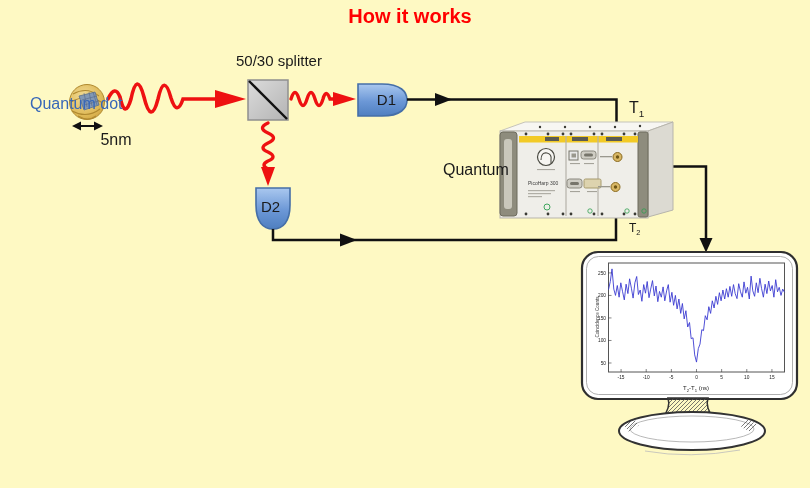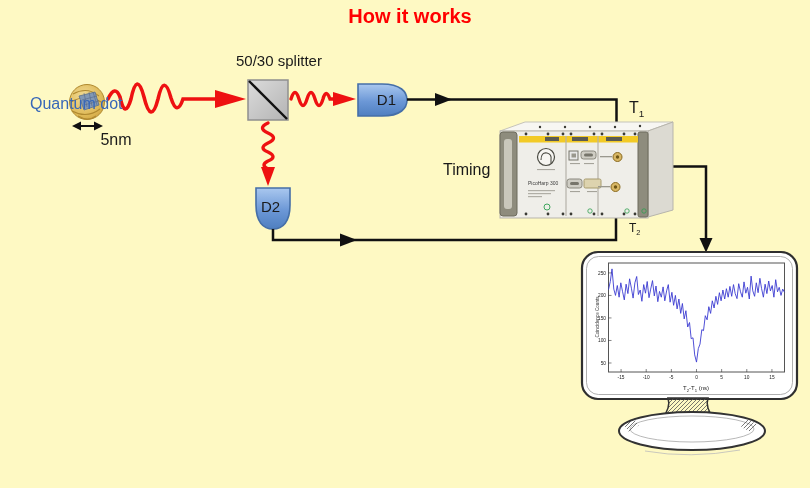--- a/index.html
+++ b/index.html
@@ -204,17 +204,17 @@
     </text>
   </g>
 </svg>
 
 <div class="lbl title">How it works</div>
 <div class="lbl qdot">Quantum dot</div>
 <div class="lbl scale">5nm</div>
 <div class="lbl splitter-lbl">50/30 splitter</div>
 <div class="lbl d1-lbl">D1</div>
 <div class="lbl d2-lbl">D2</div>
-<div class="lbl timing-lbl">Timing</div>
+<div class="lbl timing-lbl">Quantum</div>
 <div class="lbl t1-lbl"><span>T</span><sub>1</sub></div>
 <div class="lbl t2-lbl"><span>T</span><sub>2</sub></div>
 
 </div>
 
 </body></html>

